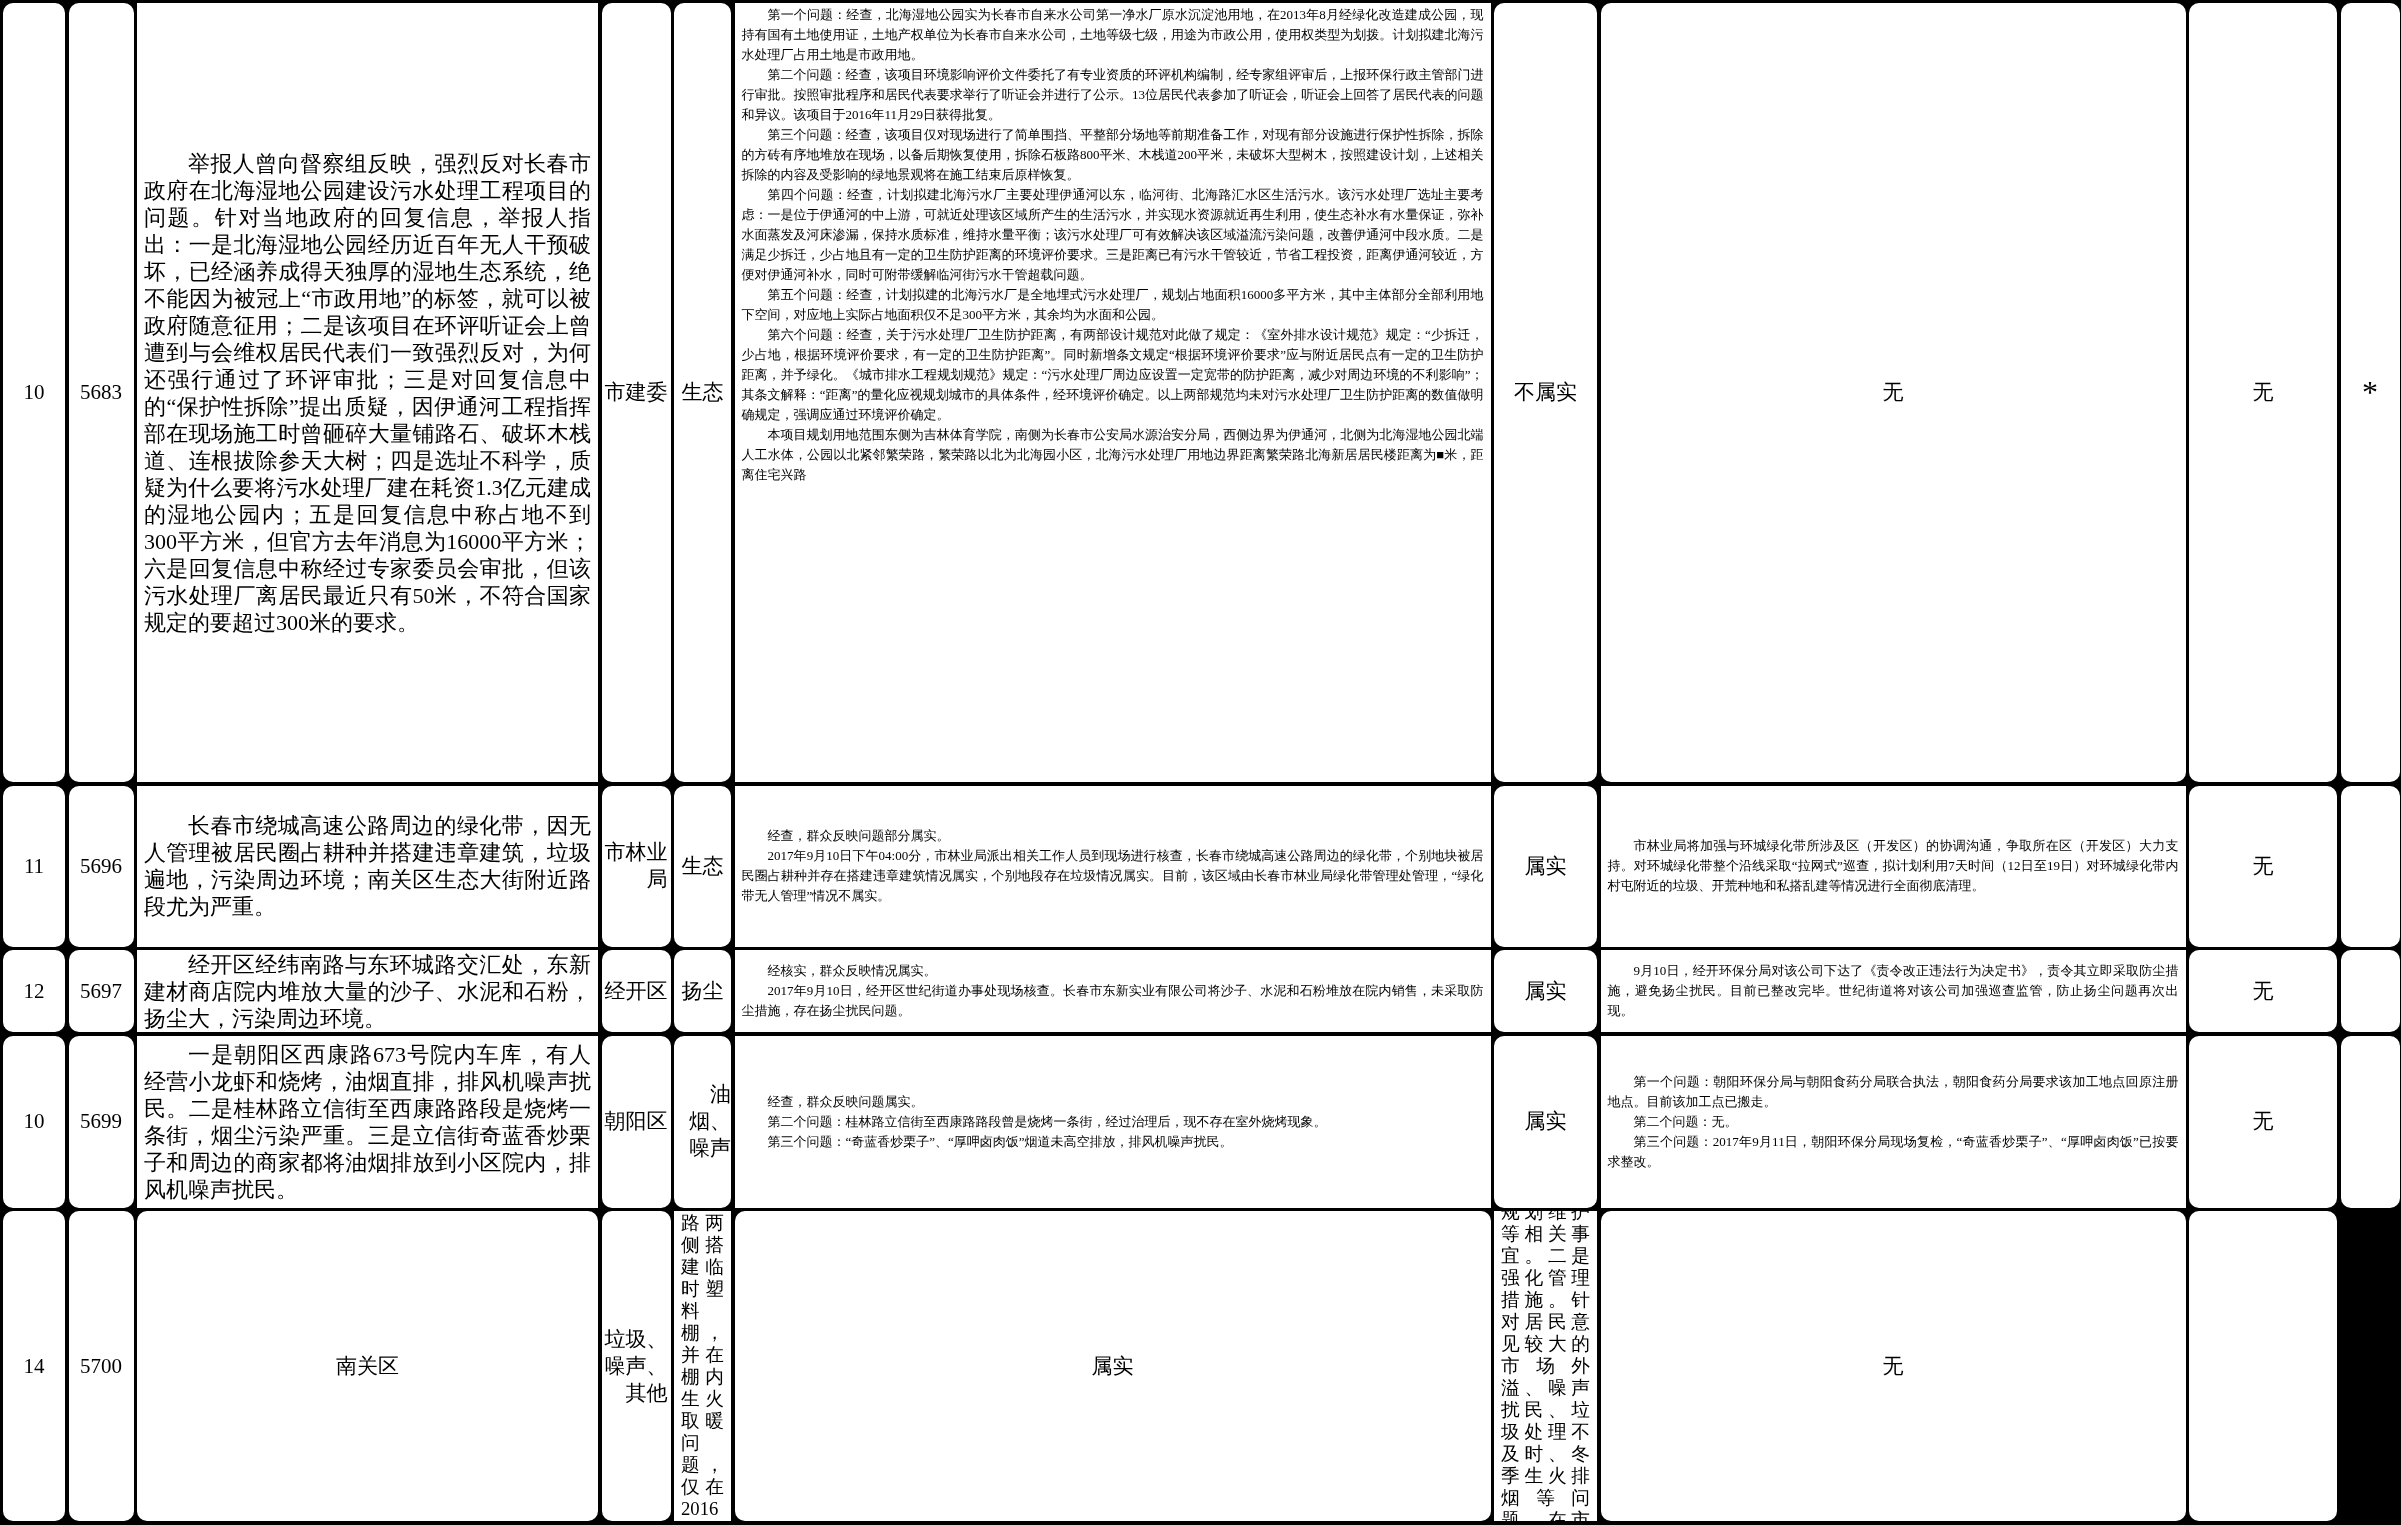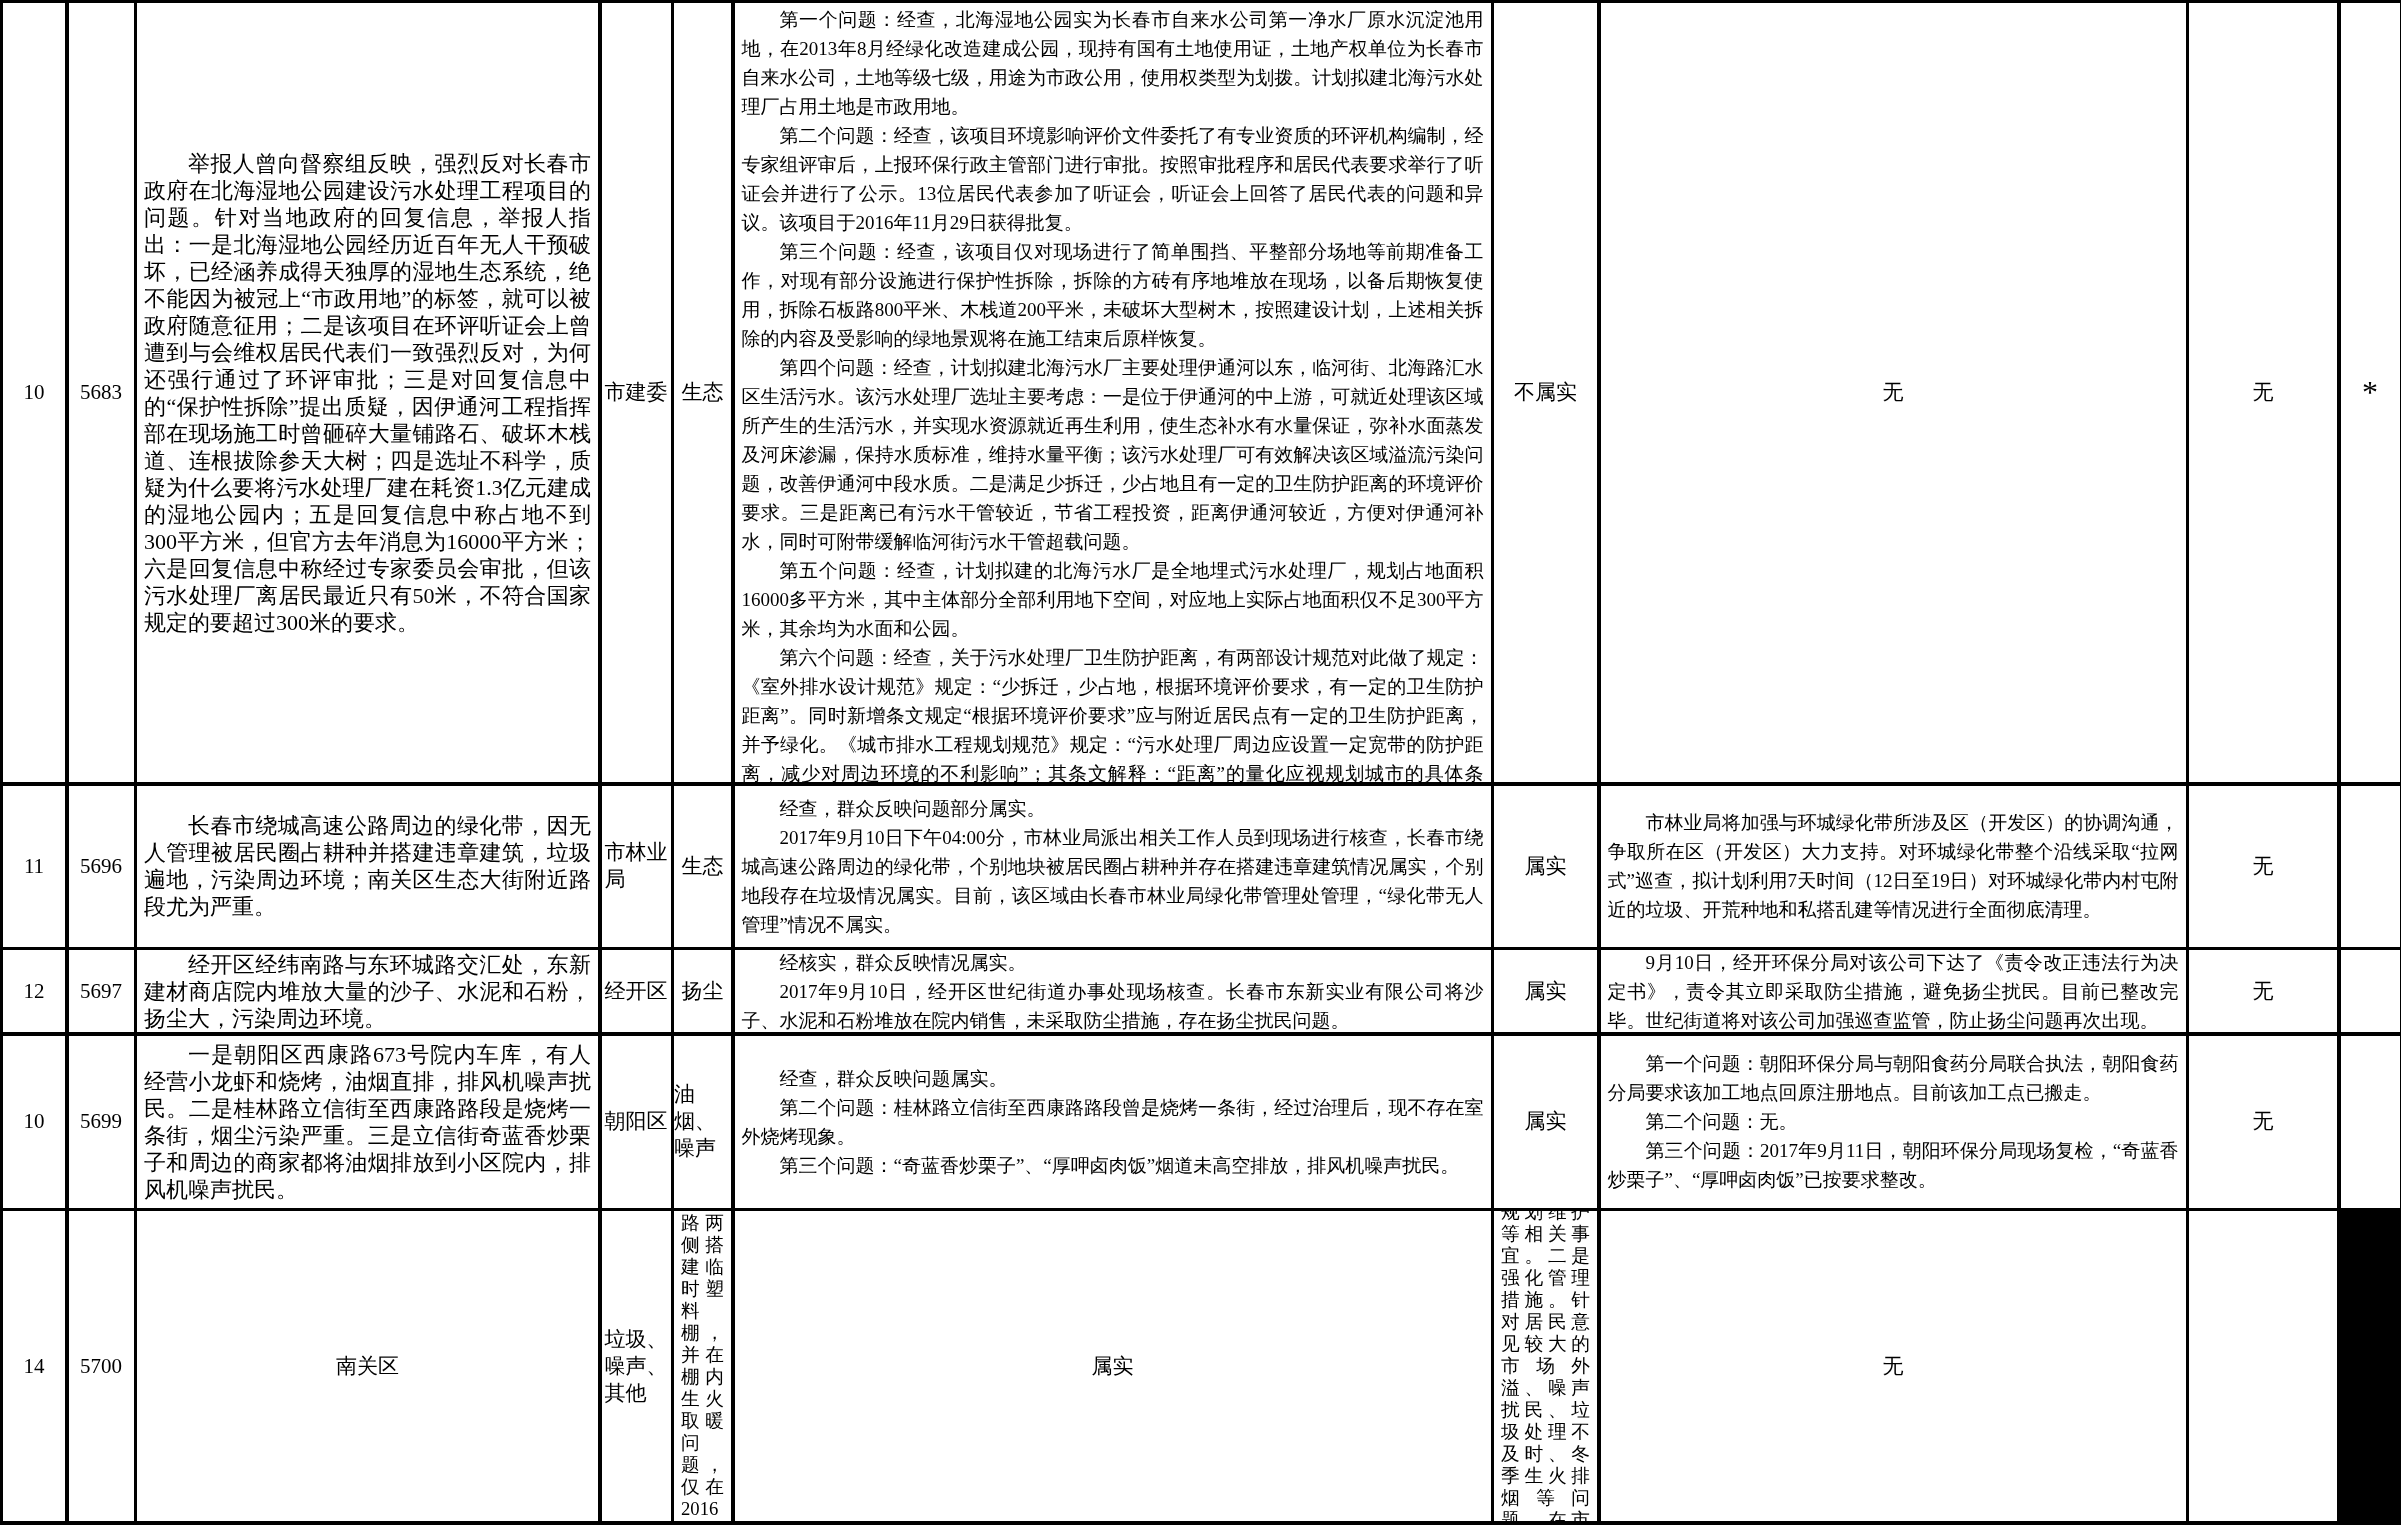--- a/index.html
+++ b/index.html
@@ -4,26 +4,26 @@
 <style>
   html,body{margin:0;padding:0;background:#fff;}
   .page{width:2401px;height:1525px;background:#fff;position:relative;
         font-family:"Liberation Serif","DejaVu Serif",serif;color:#000;}
   .grid{position:absolute;left:0;top:0;width:2395px;height:1519px;
         display:grid;
         grid-template-columns:62px 65px 461px 69px 57px 756px 103px 585px 148px 59px;
         grid-template-rows:779px 161px 82px 172px 310px;
         gap:3.5px;background:#000;border:3px solid #000;}
   .cell{background:#fff;overflow:hidden;display:flex;flex-direction:column;justify-content:center;}
-  .center{align-items:center;text-align:left;}
+  .center{align-items:center;text-align:right;border-radius:10px;}
   .plain{font-size:21px;line-height:27px;white-space:pre-line;}
   .para-cell{padding:1px 7px;text-align:justify;}
   .para-cell p{margin:0;text-indent:2em;}
   .complaint{font-size:22px;line-height:27px;}
-  .invest,.handle{font-size:19px;line-height:29px;}
+  .invest,.handle{font-size:13px;line-height:20px;}
   .tight{font-size:18.7px;line-height:22px;}
   .v-top{justify-content:flex-start;padding-top:2px;}
   .remark-star{font-size:32px;}
 </style>
 </head>
 <body>
 
 <div class="page">
   <div class="grid">
 

